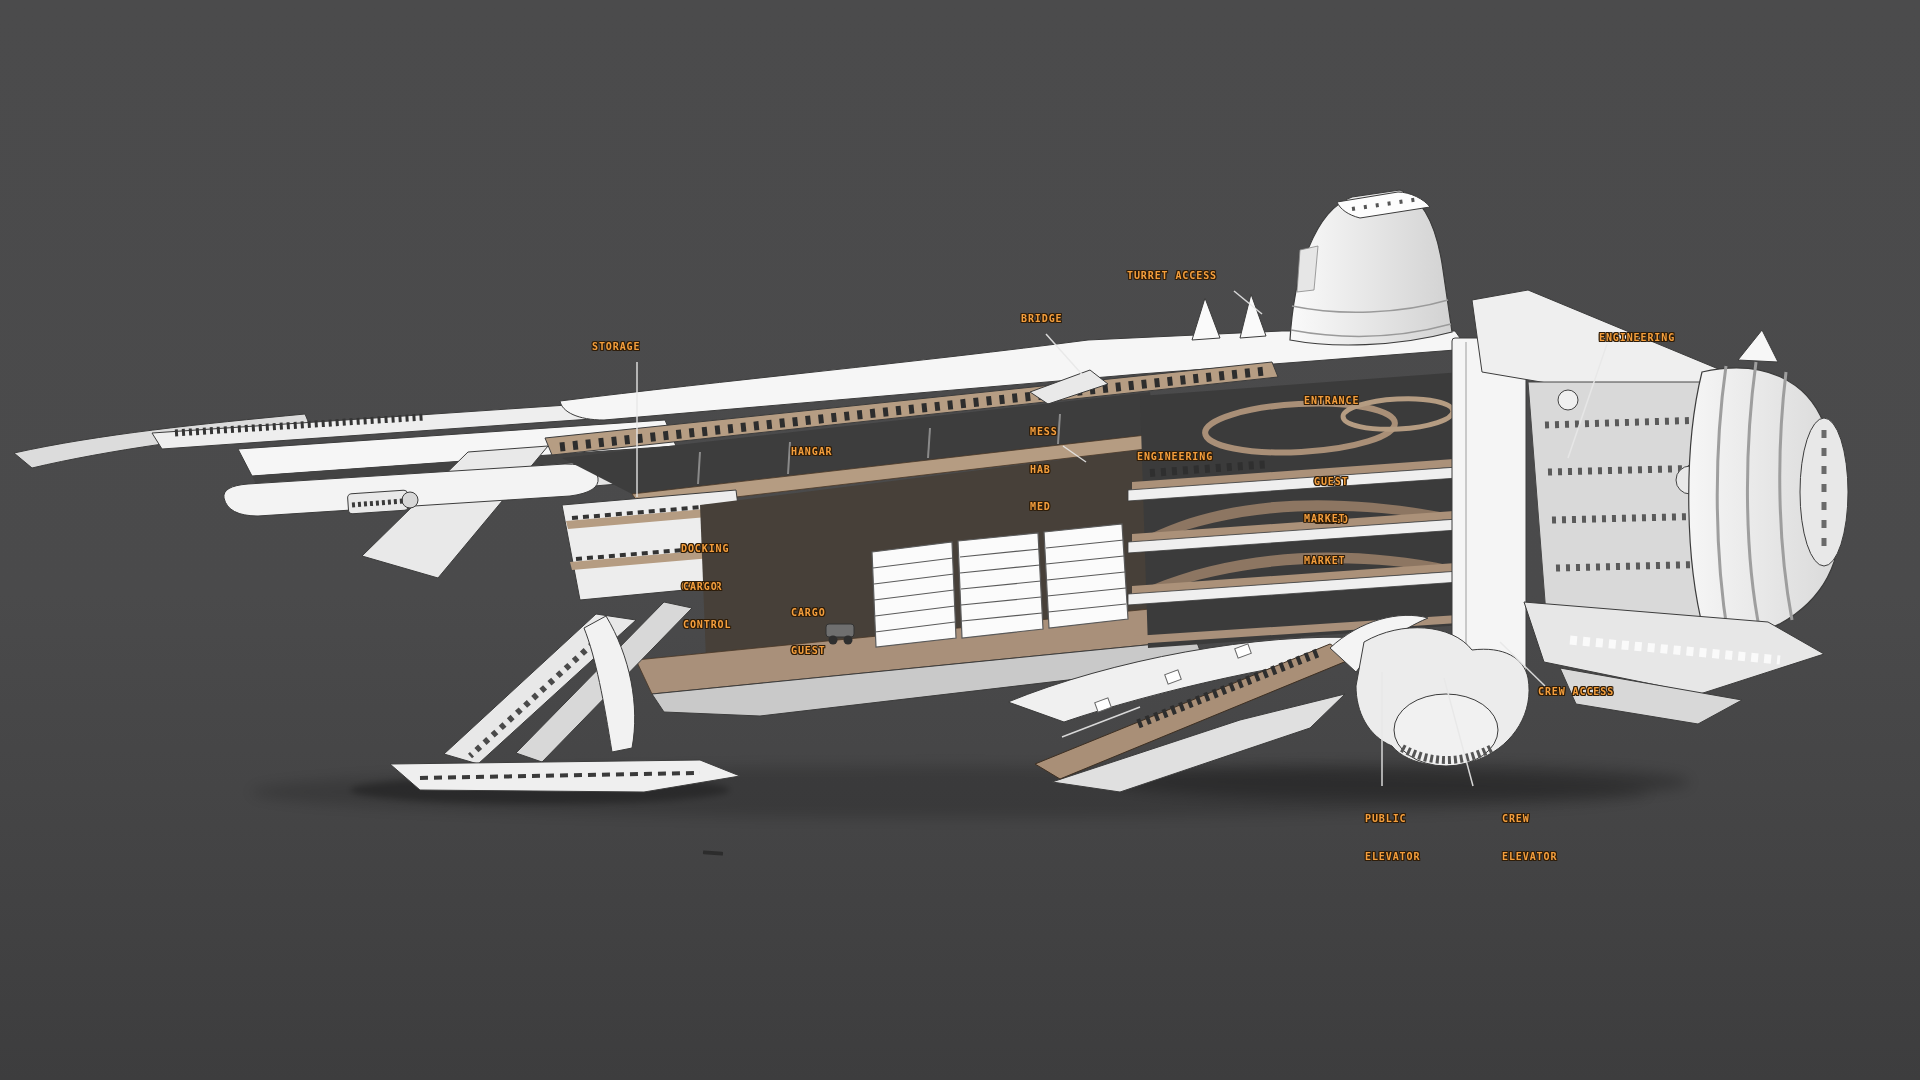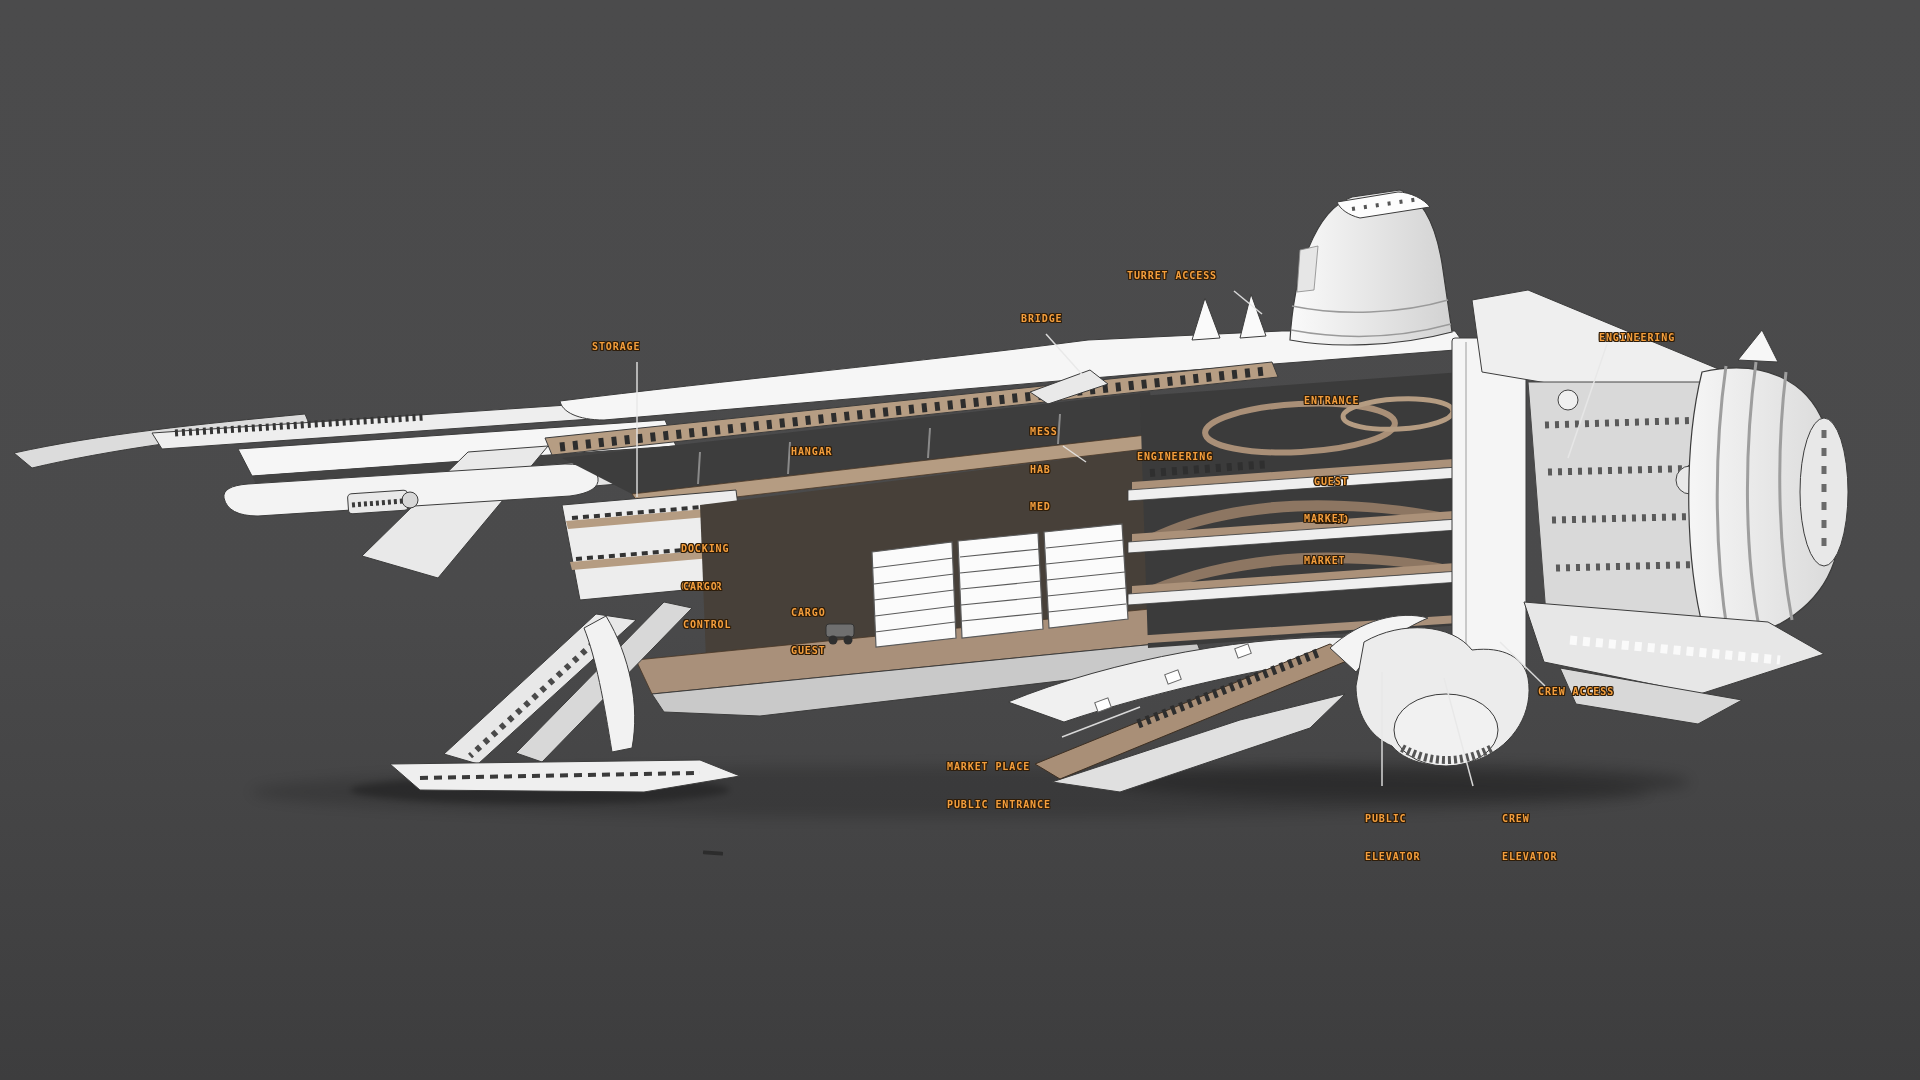--- a/index.html
+++ b/index.html
@@ -229,24 +229,20 @@
   </div>
   <div class="lbl" style="left:683px;top:556px">
     <span>CARGO</span>
     <span>CONTROL</span>
   </div>
   <div class="lbl" style="left:791px;top:582px">
     <span>CARGO</span>
     <span>GUEST</span>
   </div>
   <div class="lbl" style="left:1538px;top:686px"><span>CREW ACCESS</span></div>
-  <div class="lbl" style="left:947px;top:736px">
-    <span>MARKET PLACE</span>
-    <span>PUBLIC ENTRANCE</span>
-  </div>
   <div class="lbl" style="left:1365px;top:788px">
     <span>PUBLIC</span>
     <span>ELEVATOR</span>
   </div>
   <div class="lbl" style="left:1502px;top:788px">
     <span>CREW</span>
     <span>ELEVATOR</span>
   </div>
 </div>
 

